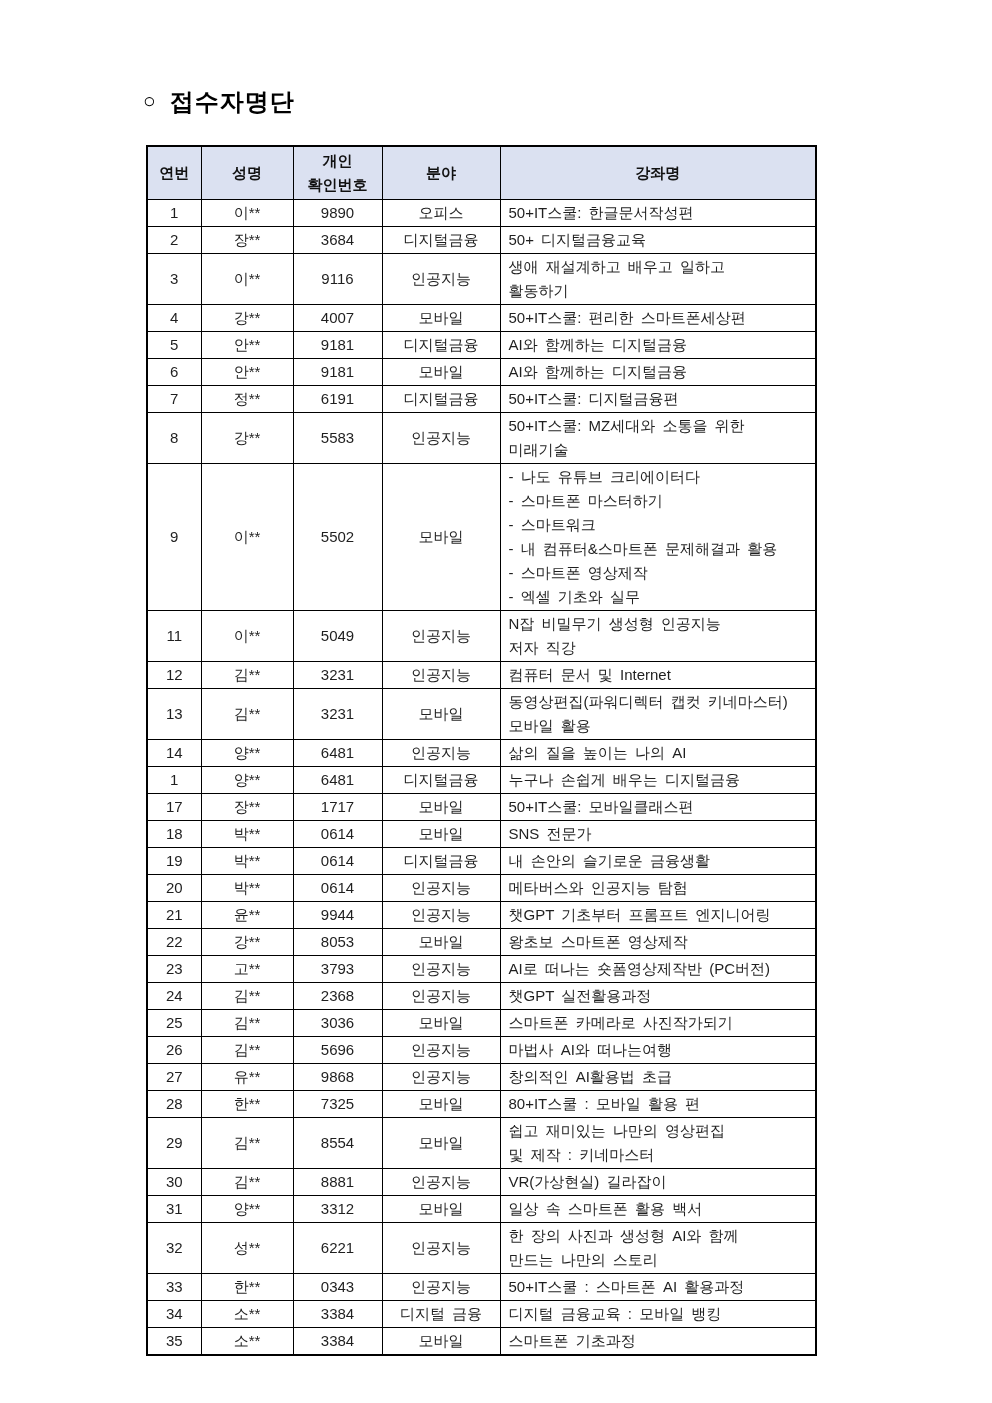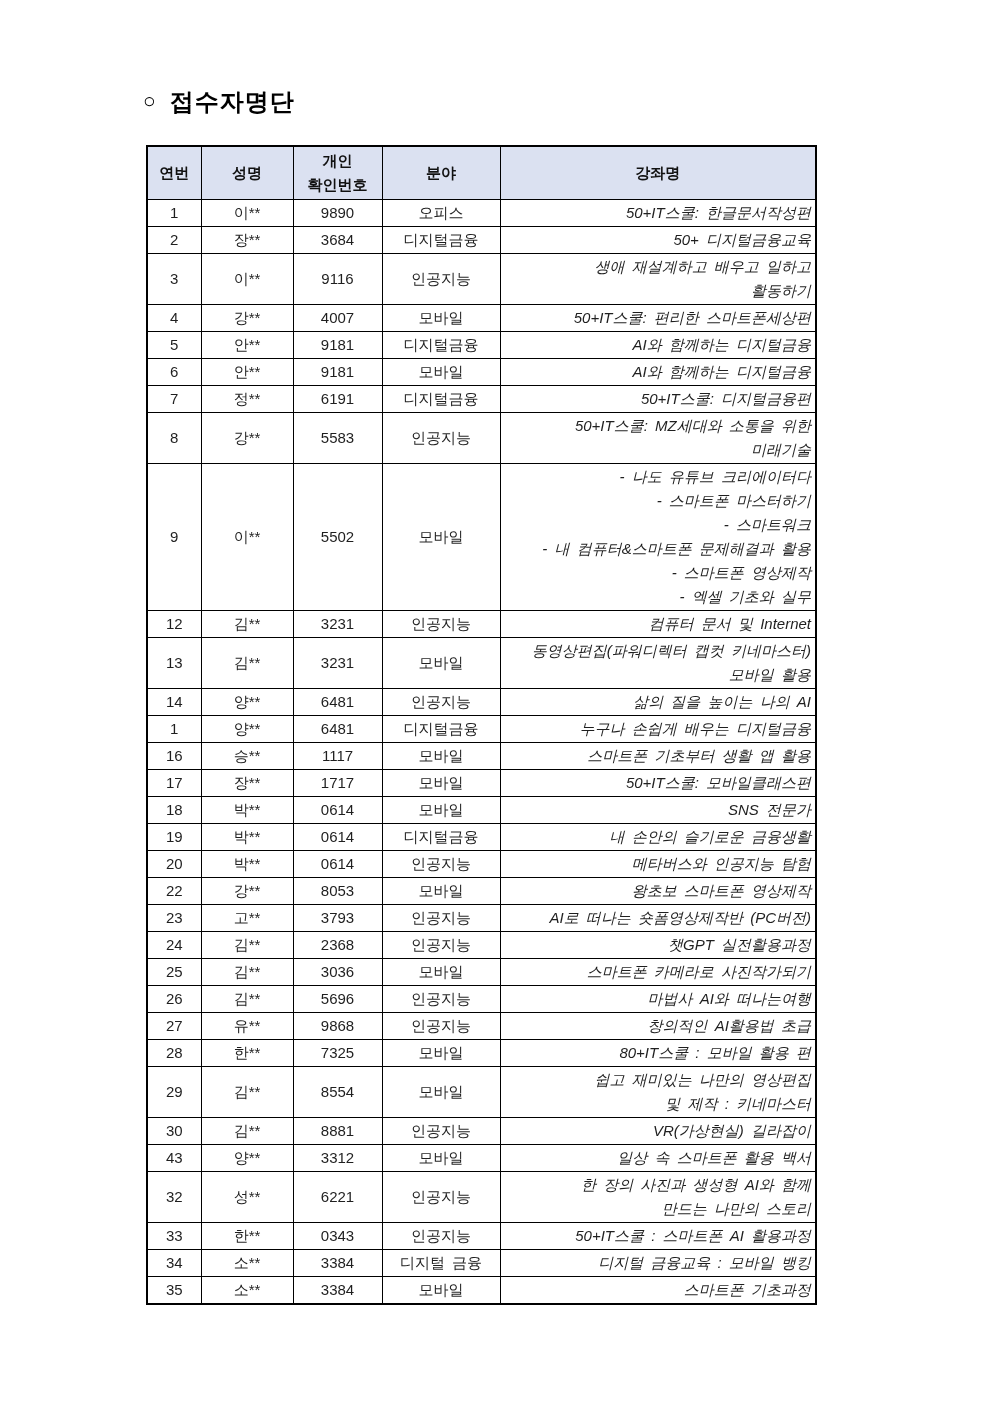--- a/index.html
+++ b/index.html
@@ -58,24 +58,23 @@
     overflow: hidden;
   }
   .roster th {
     background: #dbe1f1;
     font-weight: bold;
     white-space: pre-line;
     padding: 2px;
     color: #111;
   }
   .roster td.course {
-    text-align: right;
-    padding-left: 14px;
+    text-align: left;
+    padding-left: 8px;
     padding-right: 4px;
-    font-style: italic;
   }
   .roster td.course div { white-space: nowrap; }
 </style>
 </head>
 <body>
 
 <div class="page">
 
   <div class="doc-title">
     <span class="bullet">○</span>
@@ -183,20 +182,30 @@
           <td class="course">
             <div>- 나도 유튜브 크리에이터다</div>
             <div>- 스마트폰 마스터하기</div>
             <div>- 스마트워크</div>
             <div>- 내 컴퓨터&amp;스마트폰 문제해결과 활용</div>
             <div>- 스마트폰 영상제작</div>
             <div>- 엑셀 기초와 실무</div>
           </td>
         </tr>
         <tr>
+          <td>11</td>
+          <td>이**</td>
+          <td>5049</td>
+          <td>인공지능</td>
+          <td class="course">
+            <div>N잡 비밀무기 생성형 인공지능</div>
+            <div>저자 직강</div>
+          </td>
+        </tr>
+        <tr>
           <td>12</td>
           <td>김**</td>
           <td>3231</td>
           <td>인공지능</td>
           <td class="course">
             <div>컴퓨터 문서 및 Internet</div>
           </td>
         </tr>
         <tr>
           <td>13</td>
@@ -220,29 +229,20 @@
         <tr>
           <td>1</td>
           <td>양**</td>
           <td>6481</td>
           <td>디지털금융</td>
           <td class="course">
             <div>누구나 손쉽게 배우는 디지털금융</div>
           </td>
         </tr>
         <tr>
-          <td>16</td>
-          <td>승**</td>
-          <td>1117</td>
-          <td>모바일</td>
-          <td class="course">
-            <div>스마트폰 기초부터 생활 앱 활용</div>
-          </td>
-        </tr>
-        <tr>
           <td>17</td>
           <td>장**</td>
           <td>1717</td>
           <td>모바일</td>
           <td class="course">
             <div>50+IT스쿨: 모바일클래스편</div>
           </td>
         </tr>
         <tr>
           <td>18</td>
@@ -265,20 +265,29 @@
         <tr>
           <td>20</td>
           <td>박**</td>
           <td>0614</td>
           <td>인공지능</td>
           <td class="course">
             <div>메타버스와 인공지능 탐험</div>
           </td>
         </tr>
         <tr>
+          <td>21</td>
+          <td>윤**</td>
+          <td>9944</td>
+          <td>인공지능</td>
+          <td class="course">
+            <div>챗GPT 기초부터 프롬프트 엔지니어링</div>
+          </td>
+        </tr>
+        <tr>
           <td>22</td>
           <td>강**</td>
           <td>8053</td>
           <td>모바일</td>
           <td class="course">
             <div>왕초보 스마트폰 영상제작</div>
           </td>
         </tr>
         <tr>
           <td>23</td>
@@ -347,21 +356,21 @@
         <tr>
           <td>30</td>
           <td>김**</td>
           <td>8881</td>
           <td>인공지능</td>
           <td class="course">
             <div>VR(가상현실) 길라잡이</div>
           </td>
         </tr>
         <tr>
-          <td>43</td>
+          <td>31</td>
           <td>양**</td>
           <td>3312</td>
           <td>모바일</td>
           <td class="course">
             <div>일상 속 스마트폰 활용 백서</div>
           </td>
         </tr>
         <tr>
           <td>32</td>
           <td>성**</td>

